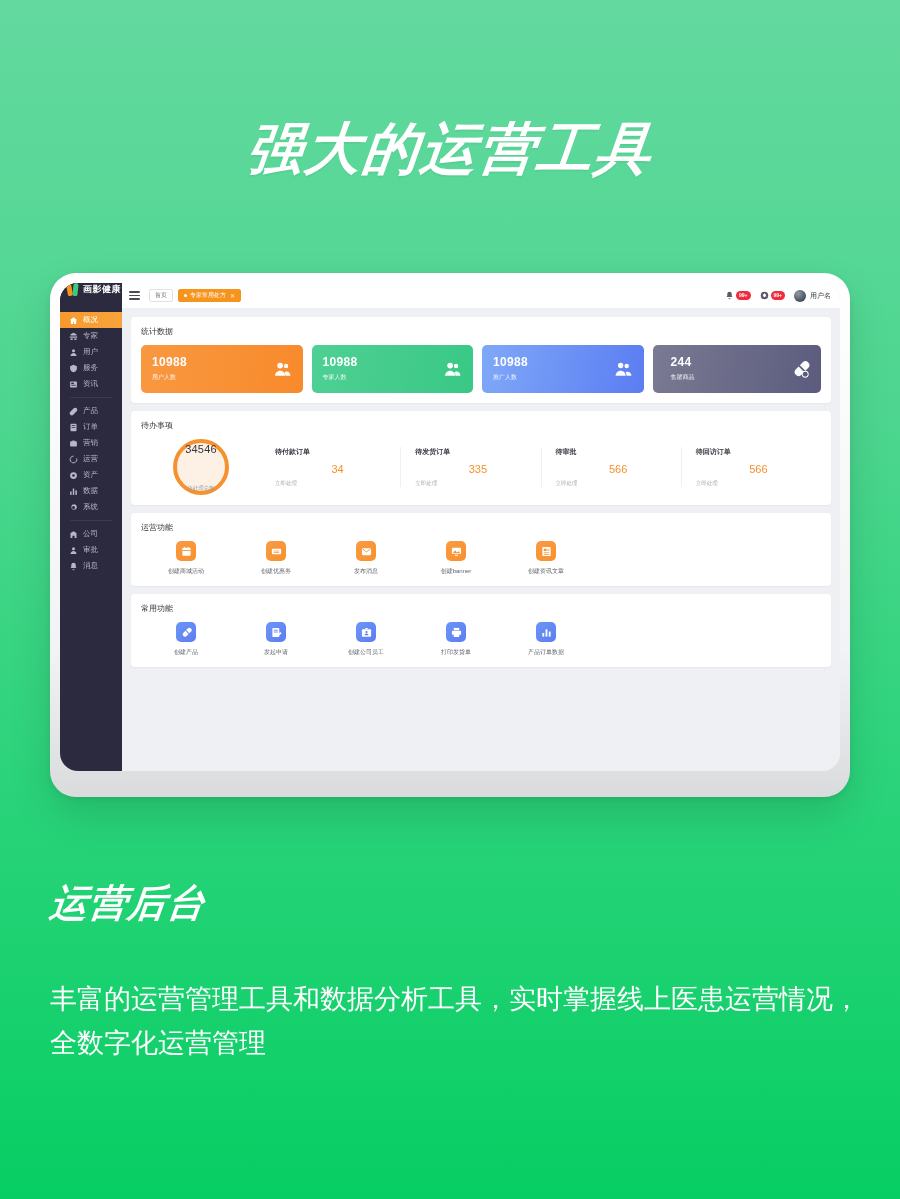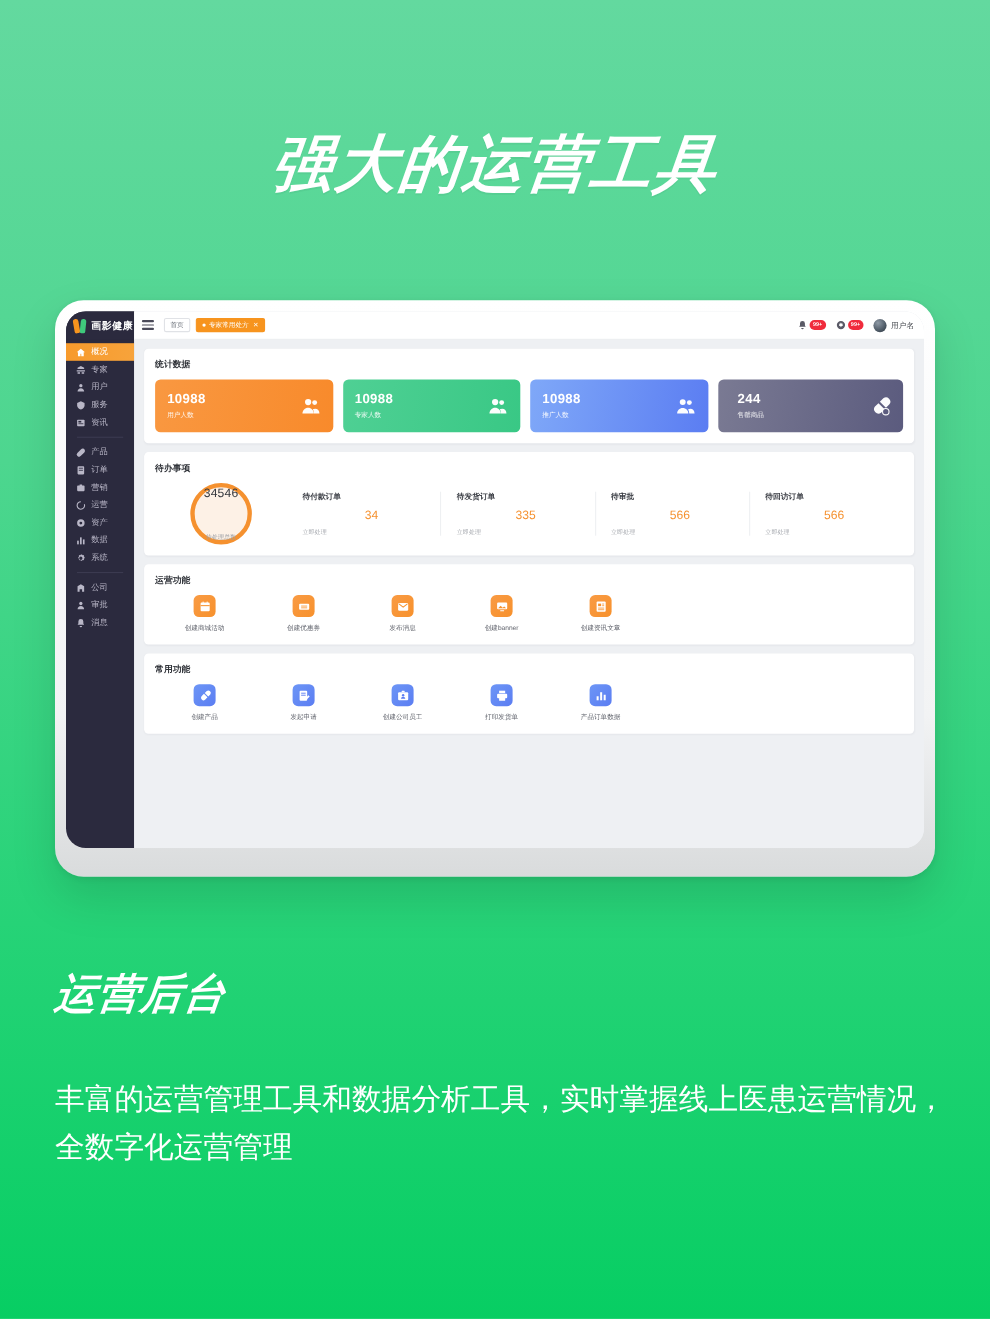--- a/index.html
+++ b/index.html
@@ -49,21 +49,21 @@
   
   .sidebar {
     width: 62px;
     background: #2b2a3e;
     flex: 0 0 62px;
     display: flex; flex-direction: column;
     padding-bottom: 4px;
   }
   .brand {
     height: 26px;
-    display: flex; align-items: center; gap: 4px;
+    display: flex; align-items: flex-start; gap: 4px;
     padding-left: 7px;
     background: #2b2a3e;
   }
   .brand-logo { width: 12px; height: 13px; position: relative; flex: 0 0 12px; }
   .brand-logo i {
     position: absolute; top: 0; width: 5px; height: 13px;
     border-radius: 3px 3px 2px 2px;
     display: block;
   }
   .brand-logo i.l { left: 0; background: #f7941e; transform: rotate(-10deg); }
@@ -131,21 +131,21 @@
     flex: 0 0 12px;
   }
   .uname { font-size: 7px; color: #3d4047; white-space: nowrap; }
 
   .content { flex: 1; padding: 8px 9px 0 9px; overflow: hidden; }
   .card {
     background: #ffffff; border-radius: 4px; padding: 9px 10px 10px 10px;
     margin-bottom: 8px;
     box-shadow: 0 1px 2px rgba(20,30,50,0.04);
   }
-  .card-title { font-size: 8px; font-weight: 700; color: #2f3238; margin-bottom: 8px; }
+  .card-title { font-size: 8px; font-weight: 400; color: #2f3238; margin-bottom: 8px; }
 
   
   .stats { display: flex; gap: 9px; }
   .stat {
     flex: 1; height: 48px; border-radius: 5px;
     padding: 9px 11px; color: #fff;
     display: flex; align-items: center; justify-content: space-between;
     position: relative; overflow: hidden;
   }
   .stat .num { font-size: 12px; font-weight: 700; line-height: 1.1; letter-spacing: .3px; }

